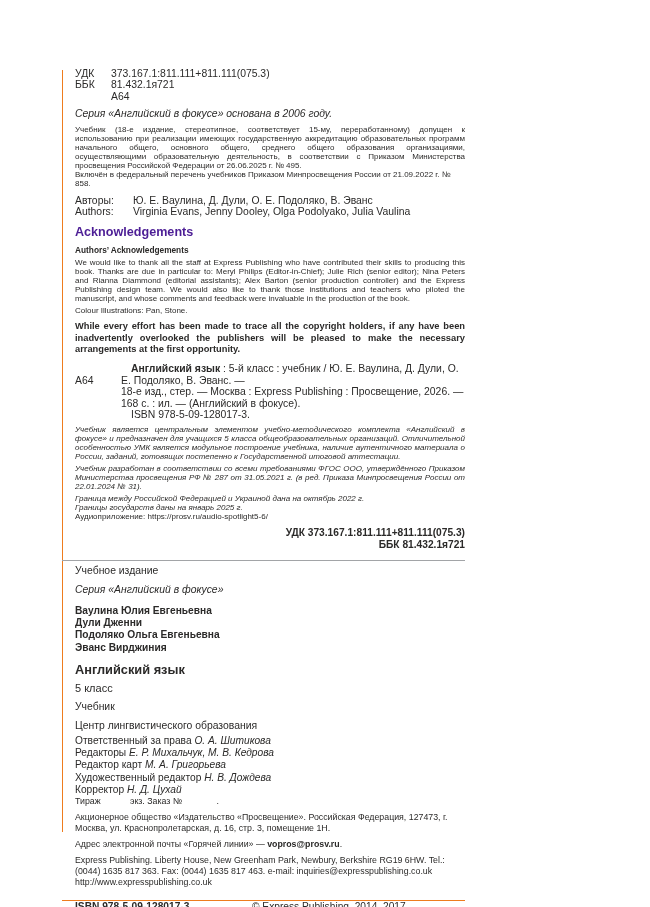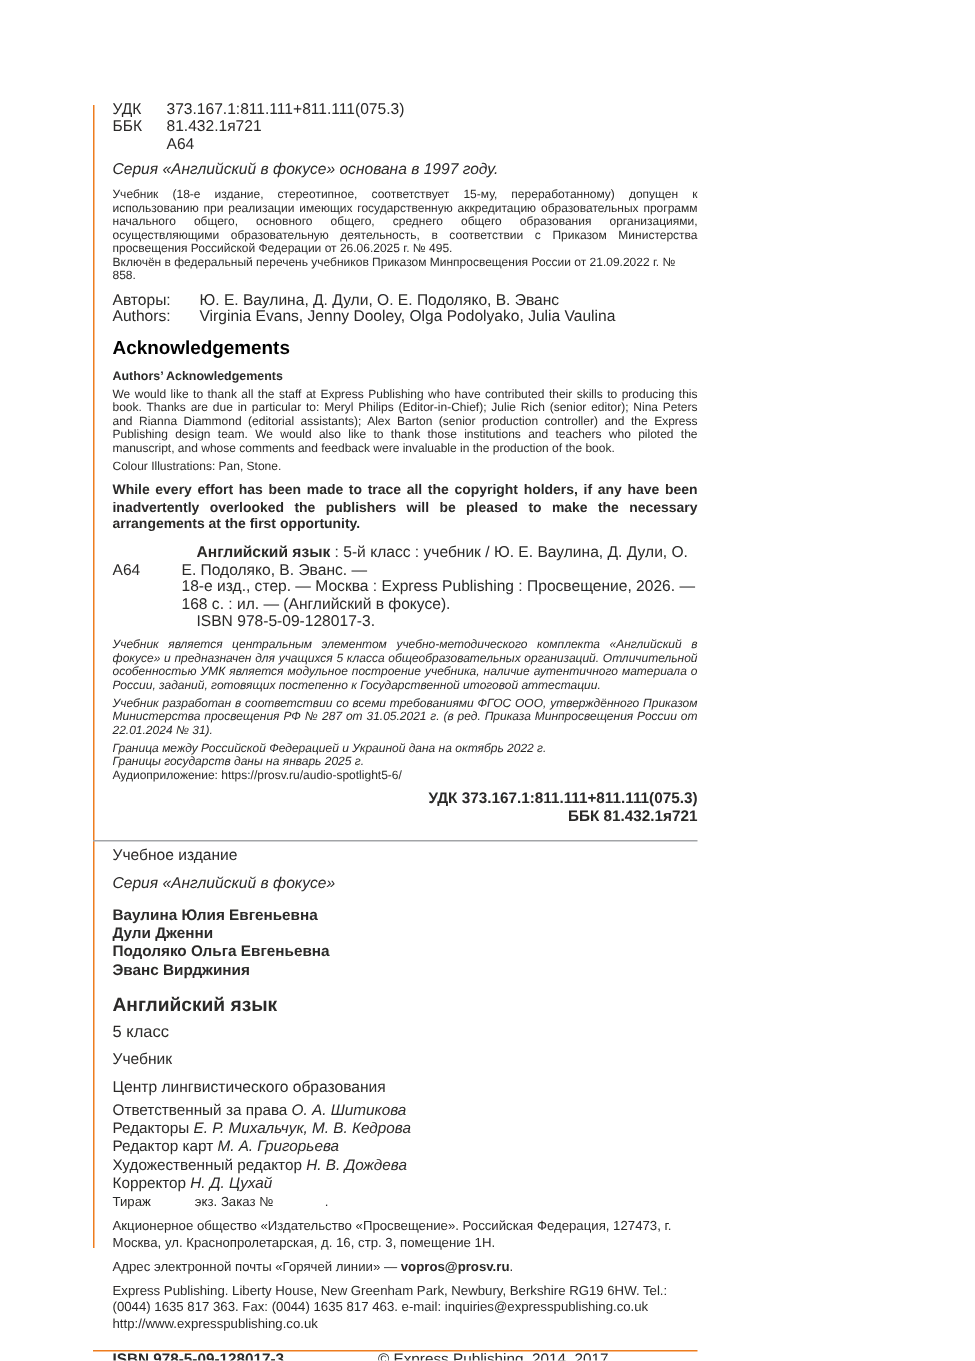--- a/index.html
+++ b/index.html
@@ -12,21 +12,21 @@
   .t10{font-size:10.4px;line-height:11.4px}
   .t8{font-size:8px;line-height:9px;text-align:justify}
   .t8l{font-size:8px;line-height:9px}
   .t9{font-size:8.8px;line-height:11px}
   .lbl{display:inline-block;width:36px}
   .alb{display:inline-block;width:58px;font-weight:normal}
   .a64ind{padding-left:36px}
   .mt3{margin-top:3px}.mt4{margin-top:4px}.mt5{margin-top:5px}.mt6{margin-top:6px}
   .mt7{margin-top:7px}.mt8{margin-top:8px}.mt10{margin-top:10px}
   .mt12{margin-top:4px}
-  .ack-title{color:#000000;font-weight:bold;font-size:12.6px;line-height:14px;margin-top:8px}
+  .ack-title{color:#4c1d95;font-weight:bold;font-size:12.6px;line-height:14px;margin-top:8px}
   .ack-sub{font-weight:bold;font-size:8.3px;line-height:10px;margin-top:6px}
   .notice{font-weight:bold;font-size:9.3px;line-height:11.2px;text-align:justify;margin-top:6px}
   .catalog{position:relative;padding-left:46px;font-size:10.4px;line-height:11.6px;margin-top:8px}
   .catalog .code{position:absolute;left:0;top:11.6px}
   .ind{text-indent:10px}
   .udk-right{text-align:right;font-weight:bold;font-size:10.2px;line-height:11.6px;margin-top:6px}
   .rule{height:0;border:0;border-top:1px solid #a2a4a7;margin:10px 0 0 -13px}
   .rule-orange{height:0;border:0;border-top:1.5px solid #ee7c1e;margin:12px 0 0 -13px}
   .names div{font-weight:bold;font-size:10.2px;line-height:12.2px}
   .ed-title{font-weight:bold;font-size:12.8px;line-height:14px;margin-top:9px}
@@ -63,21 +63,21 @@
         </g>
     </svg>
   </div>
 
   <div class="content">
 
     <div class="t10"><span class="lbl">УДК</span><span>373.167.1:811.111+811.111(075.3)</span></div>
     <div class="t10"><span class="lbl">ББК</span><span>81.432.1я721</span></div>
     <div class="t10 a64ind">А64</div>
 
-    <div class="t10 it mt6">Серия «Английский в фокусе» основана в 1997 году.</div>
+    <div class="t10 it mt6">Серия «Английский в фокусе» основана в 2006 году.</div>
 
     <div class="t8 mt5">Учебник (18-е издание, стереотипное, соответствует 15-му, переработанному) допущен к использованию при реализации имеющих государственную аккредитацию образовательных программ начального общего, основного общего, среднего общего образования организациями, осуществляющими образовательную деятельность, в соответствии с Приказом Министерства просвещения Российской Федерации от 26.06.2025 г. № 495.</div>
     <div class="t8l">Включён в федеральный перечень учебников Приказом Минпросвещения России от 21.09.2022 г. № 858.</div>
 
     <div class="t10 mt7"><span class="alb">Авторы:</span><span>Ю. Е. Ваулина, Д. Дули, О. Е. Подоляко, В. Эванс</span></div>
     <div class="t10"><span class="alb">Authors:</span><span>Virginia Evans, Jenny Dooley, Olga Podolyako, Julia Vaulina</span></div>
 
     <div class="ack-title">Acknowledgements</div>
     <div class="ack-sub">Authors’ Acknowledgements</div>
     <div class="t8 mt3">We would like to thank all the staff at Express Publishing who have contributed their skills to producing this book. Thanks are due in particular to: Meryl Philips (Editor-in-Chief); Julie Rich (senior editor); Nina Peters and Rianna Diammond (editorial assistants); Alex Barton (senior production controller) and the Express Publishing design team. We would also like to thank those institutions and teachers who piloted the manuscript, and whose comments and feedback were invaluable in the production of the book.</div>

